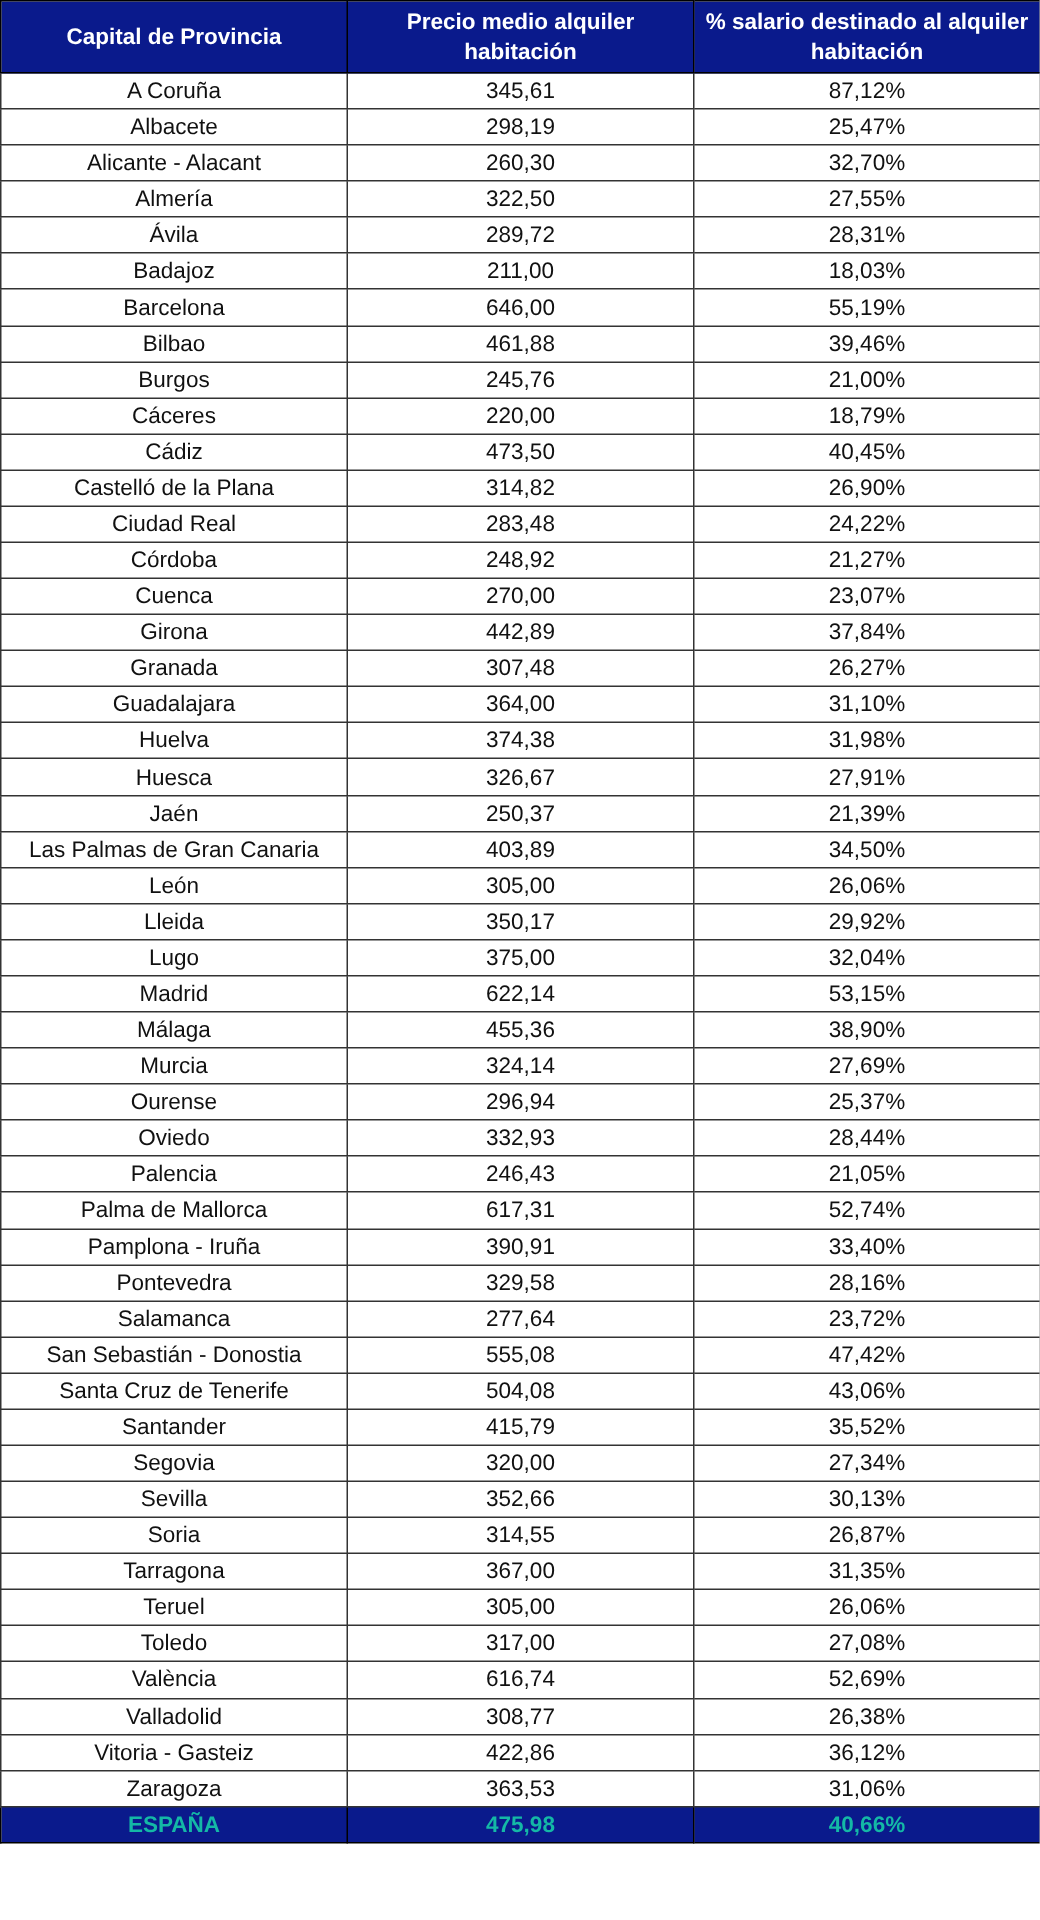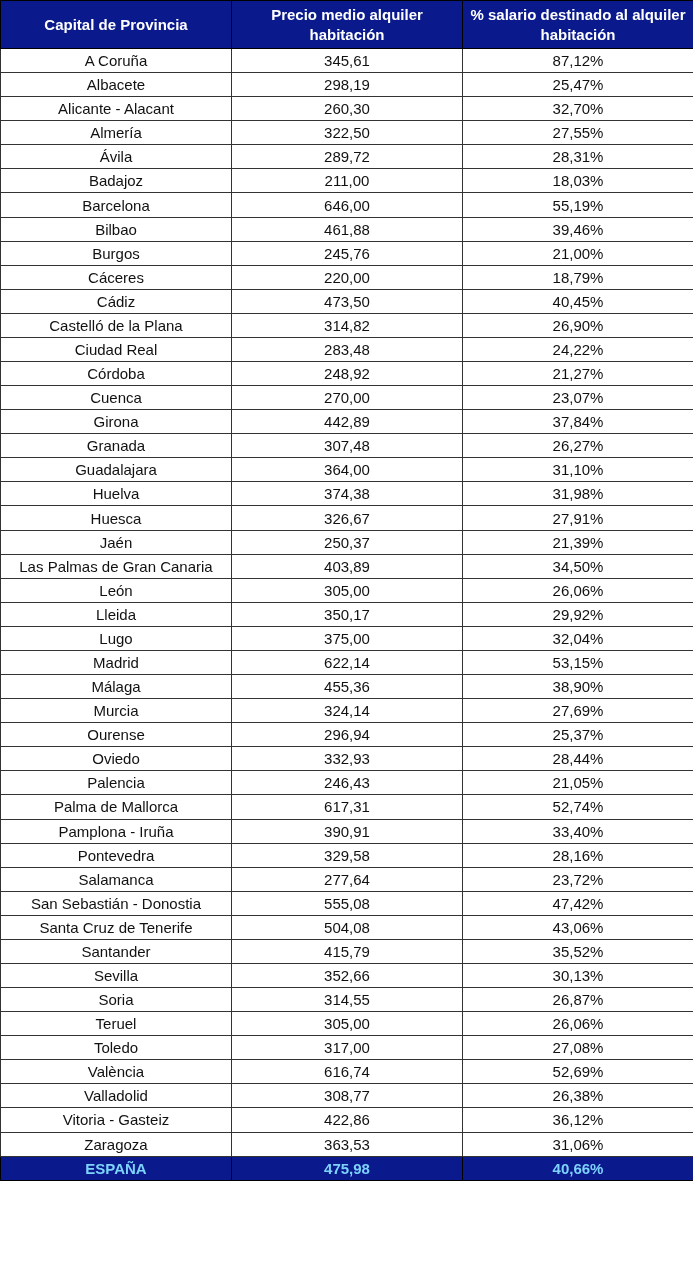--- a/index.html
+++ b/index.html
@@ -31,21 +31,21 @@
     height: 24.08px;
     padding: 0;
     text-align: center;
     border: 1px solid #333333;
     box-sizing: border-box;
     vertical-align: middle;
     white-space: nowrap;
   }
   tr.total td {
     background: #0a1a8c;
-    color: #7dd3fc;
+    color: #14b8a6;
     font-weight: bold;
     border-color: #000000;
   }
 </style>
 </head>
 <body>
 
 <table>
   <colgroup>
       <col class="c1">
@@ -244,28 +244,38 @@
         <td>Santa Cruz de Tenerife</td>
         <td>504,08</td>
         <td>43,06%</td>
       </tr>
       <tr>
         <td>Santander</td>
         <td>415,79</td>
         <td>35,52%</td>
       </tr>
       <tr>
+        <td>Segovia</td>
+        <td>320,00</td>
+        <td>27,34%</td>
+      </tr>
+      <tr>
         <td>Sevilla</td>
         <td>352,66</td>
         <td>30,13%</td>
       </tr>
       <tr>
         <td>Soria</td>
         <td>314,55</td>
         <td>26,87%</td>
+      </tr>
+      <tr>
+        <td>Tarragona</td>
+        <td>367,00</td>
+        <td>31,35%</td>
       </tr>
       <tr>
         <td>Teruel</td>
         <td>305,00</td>
         <td>26,06%</td>
       </tr>
       <tr>
         <td>Toledo</td>
         <td>317,00</td>
         <td>27,08%</td>

